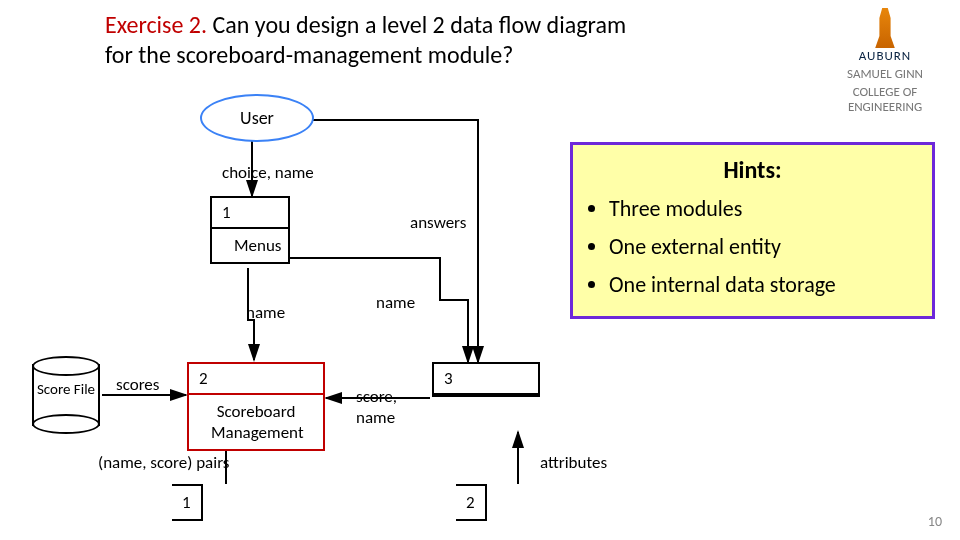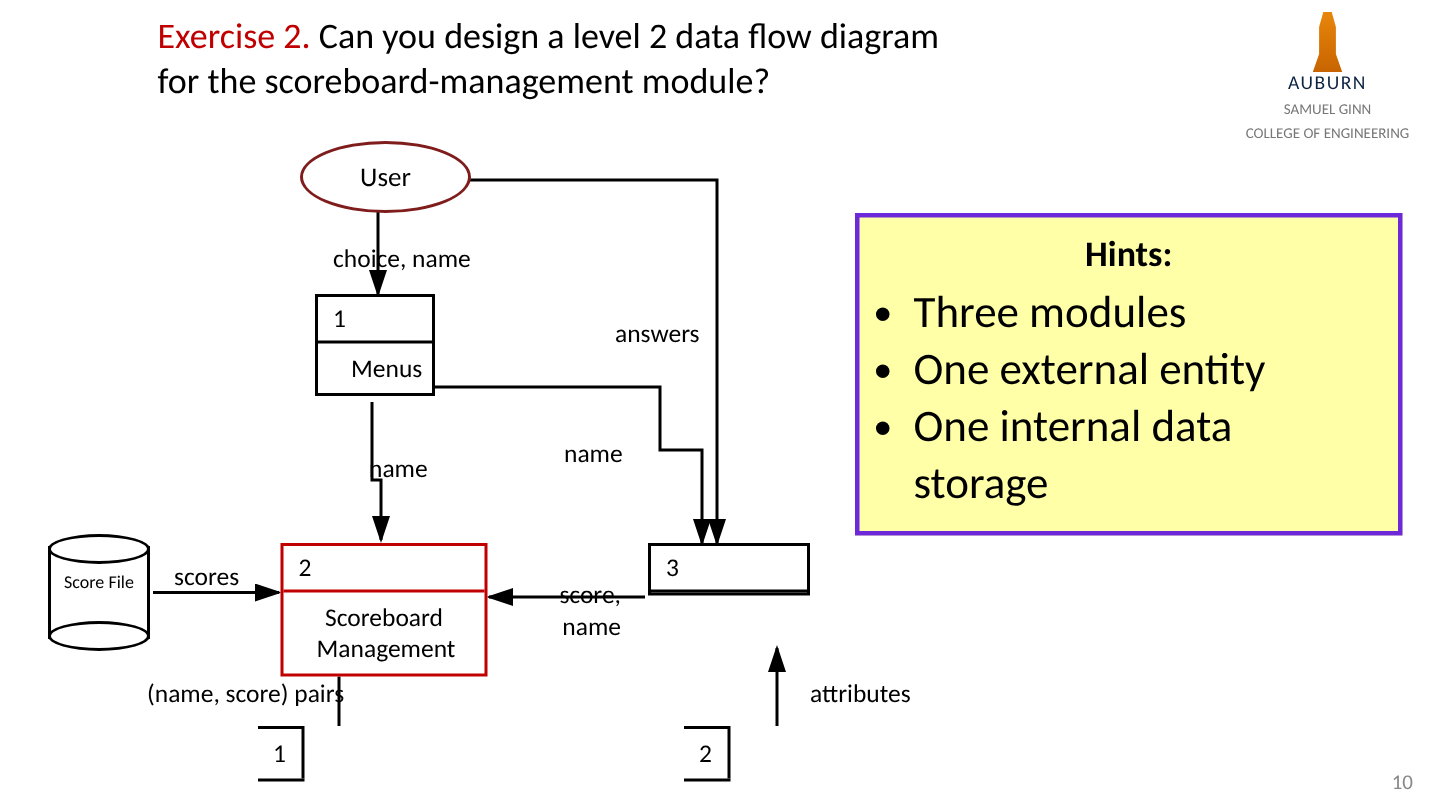--- a/index.html
+++ b/index.html
@@ -2,42 +2,42 @@
 <html><head>
 <meta charset="utf-8">
 <style>
 html,body{margin:0;padding:0;width:960px;height:540px;background:#fff;font-family:Calibri,Arial,sans-serif;overflow:hidden}
 svg{position:absolute;top:0;left:0}
 .title{position:absolute;left:105px;top:10px;width:540px;font-size:24px;line-height:30px;color:#000}
 .title .ex{color:#c00000;font-weight:400}
 .logo{position:absolute;right:15px;top:8px;width:120px;text-align:center}
 .logo .tower{width:28px;height:40px;margin:0 auto;background:linear-gradient(#e8860b,#c86400);clip-path:polygon(40% 0,60% 0,70% 25%,70% 70%,85% 100%,15% 100%,30% 70%,30% 25%)}
 .logo .au{font-size:13px;letter-spacing:1px;color:#0a2342;font-weight:400}
-.logo .coe{font-size:10px;color:#777;margin-top:3px}
-.entity{position:absolute;border:2px solid #7f1d1d;background:#fff;border-radius:50%;display:flex;align-items:center;justify-content:center;font-size:18px}
+.logo .coe{font-size:13px;color:#777;margin-top:3px}
+.entity{position:absolute;border:2px solid #3b82f6;background:#fff;border-radius:50%;display:flex;align-items:center;justify-content:center;font-size:18px}
 .process{position:absolute;border:2px solid #000;background:#fff;box-sizing:border-box}
 .process.red{border-color:#c00000}
 .process .num{font-size:17px;padding:4px 10px;border-bottom:2px solid inherit}
 .process.red .num{border-bottom:2px solid #c00000}
 .process.black .num{border-bottom:2px solid #000}
 .process .lbl{font-size:17px;padding:6px 22px;text-align:center}
 .ds{position:absolute;border-top:2px solid #000;border-bottom:2px solid #000;background:#fff;display:flex;align-items:stretch;font-size:17px}
 .ds .dnum{border-right:2px solid #000;padding:6px 10px;display:flex;align-items:center}
 .ds .dlbl{padding:6px 12px;display:flex;align-items:center}
 .cyl{position:absolute;width:68px;height:78px}
 .cyl .body{position:absolute;inset:8px 0 8px 0;border-left:2px solid #000;border-right:2px solid #000}
 .cyl .top,.cyl .bot{position:absolute;left:0;right:0;height:16px;border:2px solid #000;border-radius:50%;background:#fff}
 .cyl .top{top:0}
 .cyl .bot{bottom:0}
-.cyl .txt{position:absolute;top:24px;left:0;right:0;text-align:center;font-size:12px;line-height:18px}
+.cyl .txt{position:absolute;top:24px;left:0;right:0;text-align:center;font-size:15px;line-height:18px}
 .flowlbl{position:absolute;font-size:17px;background:transparent}
 .hints{position:absolute;left:570px;top:142px;width:365px;box-sizing:border-box;border:3px solid #6d28d9;background:#ffffa8;padding:10px 14px 12px}
 .hints .ht{font-size:24px;font-weight:700;text-align:center;margin-bottom:6px}
 .hints ul{margin:0;padding-left:22px}
-.hints li{font-size:30px;line-height:38px}
+.hints li{font-size:22px;line-height:38px}
 .pg{position:absolute;right:18px;bottom:10px;font-size:14px;color:#888}
 </style>
 </head>
 <body>
 
 <div class="title">
   <span class="ex">Exercise 2.</span><span> Can you design a level 2 data flow diagram for the scoreboard-management module?</span>
 </div>
 
 <div class="logo">
@@ -102,21 +102,21 @@
 
 <div class="ds" style="left:456px;top:484px">
   <div class="dnum">2</div>
 </div>
 
 <div class="flowlbl" style="left:222px;top:162px">choice, name</div>
 <div class="flowlbl" style="left:410px;top:212px">answers</div>
 <div class="flowlbl" style="left:246px;top:302px">name</div>
 <div class="flowlbl" style="left:376px;top:292px">name</div>
 <div class="flowlbl" style="left:116px;top:374px">scores</div>
-<div class="flowlbl" style="left:344px;top:386px;width:70px;text-align:right">score, name</div>
+<div class="flowlbl" style="left:356px;top:386px;width:70px;text-align:left">score, name</div>
 <div class="flowlbl" style="left:98px;top:452px">(name, score) pairs</div>
 <div class="flowlbl" style="left:540px;top:452px">attributes</div>
 
 <div class="hints">
   <div class="ht">Hints:</div>
   <ul>
     <li>Three modules</li>
     <li>One external entity</li>
     <li>One internal data storage</li>
   </ul>

